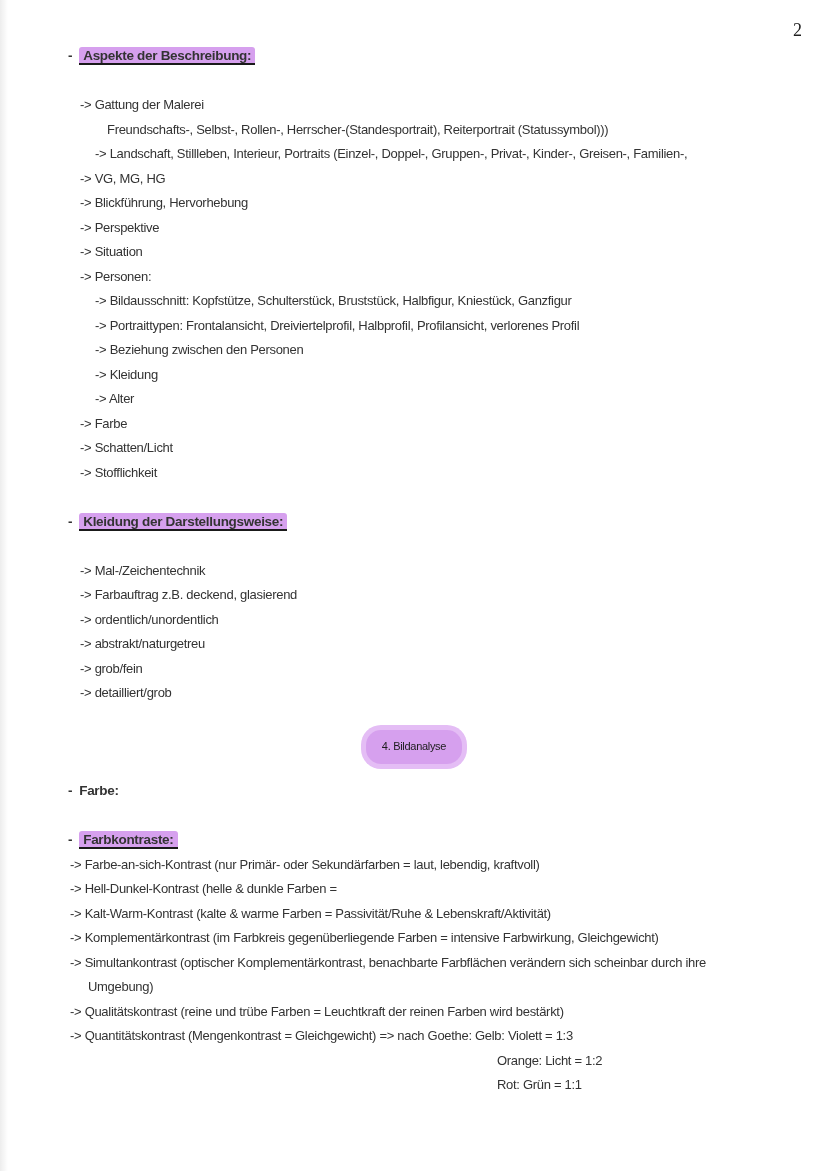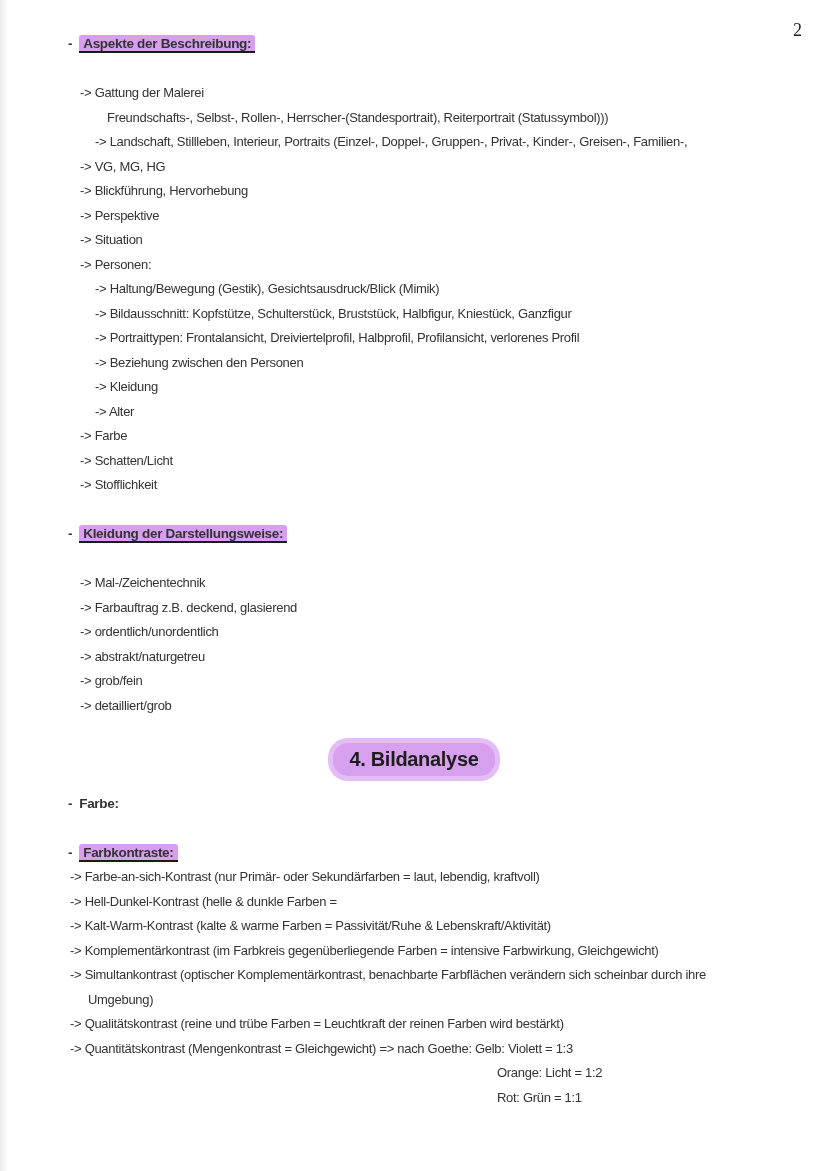--- a/index.html
+++ b/index.html
@@ -18,21 +18,21 @@
     position:absolute;left:0;top:0;bottom:0;width:8px;
     background:linear-gradient(to right, rgba(0,0,0,0.07), rgba(0,0,0,0));
     pointer-events:none;
   }
   .page-num{
     position:absolute;top:20px;right:26px;
     font-family:"Liberation Serif", serif;
     font-size:18px;font-weight:500;color:#1f1f1f;
     letter-spacing:0;
   }
-  .content{position:absolute;top:32px;left:0;width:828px;}
+  .content{position:absolute;top:44px;left:0;width:828px;}
   .ln{height:24.5px;line-height:24.5px;white-space:nowrap;}
   .sp{height:24.5px;}
   
   .i1{padding-left:80px;}
   .i2{padding-left:95px;}
   .i3{padding-left:107px;}
   .i4{padding-left:70px;}
   .i5{padding-left:88px;}
   .i6{padding-left:497px;}
   
@@ -46,22 +46,22 @@
   }
   .plain-h{font-weight:bold;}
   
   .title-ln{text-align:center;overflow:visible;}
   .bubble{
     display:inline-block;
     background:var(--hl,#d6a0ee);
     box-shadow:0 0 0 5px var(--hl-light,#e3bcf4);
     border-radius:15px;
     padding:4px 16px 5px 16px;
-    font-weight:bold;
-    font-size:20px;
+    font-weight:normal;
+    font-size:11px;
     color:#1d1d1d;
   }
 </style>
 </head>
 <body style="color: rgb(51, 51, 51);">
 
 <div class="edge-shade"></div>
 
 <div class="page-num">2</div>
 
@@ -70,21 +70,20 @@
   <div class="ln h"><span class="dash">-</span><span class="hl">Aspekte der Beschreibung:</span></div>
   <div class="sp"></div>
   <div class="ln i1">-&gt; Gattung der Malerei</div>
   <div class="ln i3">Freundschafts-, Selbst-, Rollen-, Herrscher-(Standesportrait), Reiterportrait (Statussymbol)))</div>
   <div class="ln i2">-&gt; Landschaft, Stillleben, Interieur, Portraits (Einzel-, Doppel-, Gruppen-, Privat-, Kinder-, Greisen-, Familien-,</div>
   <div class="ln i1">-&gt; VG, MG, HG</div>
   <div class="ln i1">-&gt; Blickführung, Hervorhebung</div>
   <div class="ln i1">-&gt; Perspektive</div>
   <div class="ln i1">-&gt; Situation</div>
   <div class="ln i1">-&gt; Personen:</div>
-  <div class="ln i2">-&gt; Haltung/Bewegung (Gestik), Gesichtsausdruck/Blick (Mimik)</div>
   <div class="ln i2">-&gt; Bildausschnitt: Kopfstütze, Schulterstück, Bruststück, Halbfigur, Kniestück, Ganzfigur</div>
   <div class="ln i2">-&gt; Portraittypen: Frontalansicht, Dreiviertelprofil, Halbprofil, Profilansicht, verlorenes Profil</div>
   <div class="ln i2">-&gt; Beziehung zwischen den Personen</div>
   <div class="ln i2">-&gt; Kleidung</div>
   <div class="ln i2">-&gt; Alter</div>
   <div class="ln i1">-&gt; Farbe</div>
   <div class="ln i1">-&gt; Schatten/Licht</div>
   <div class="ln i1">-&gt; Stofflichkeit</div>
   <div class="sp"></div>
 

